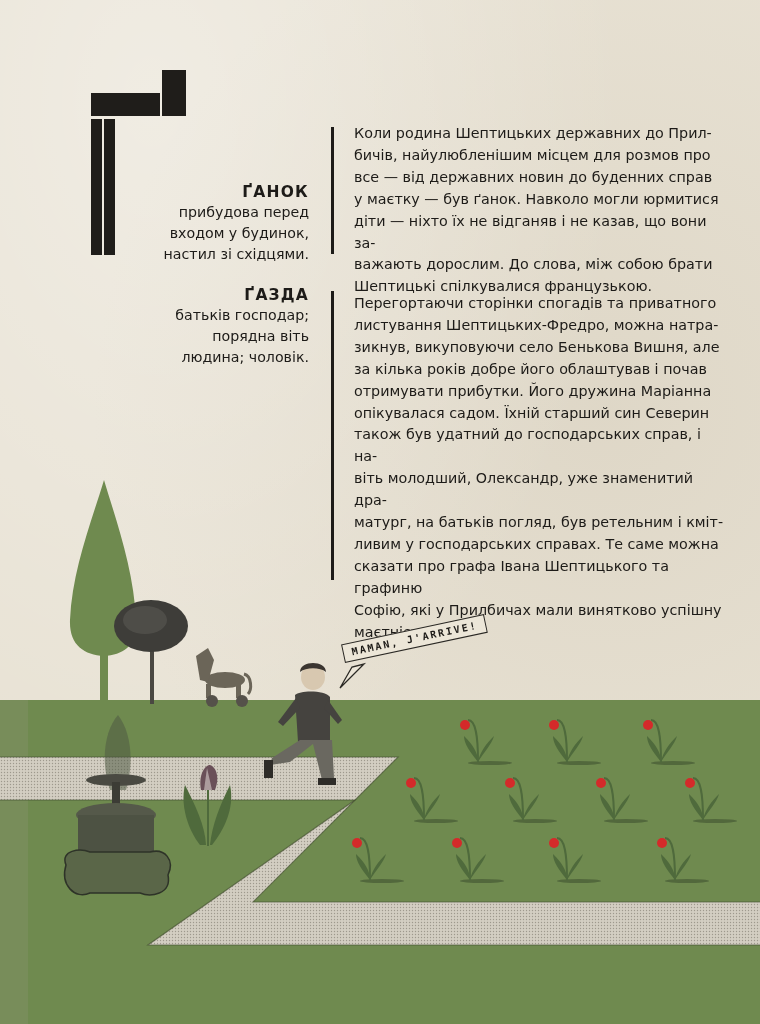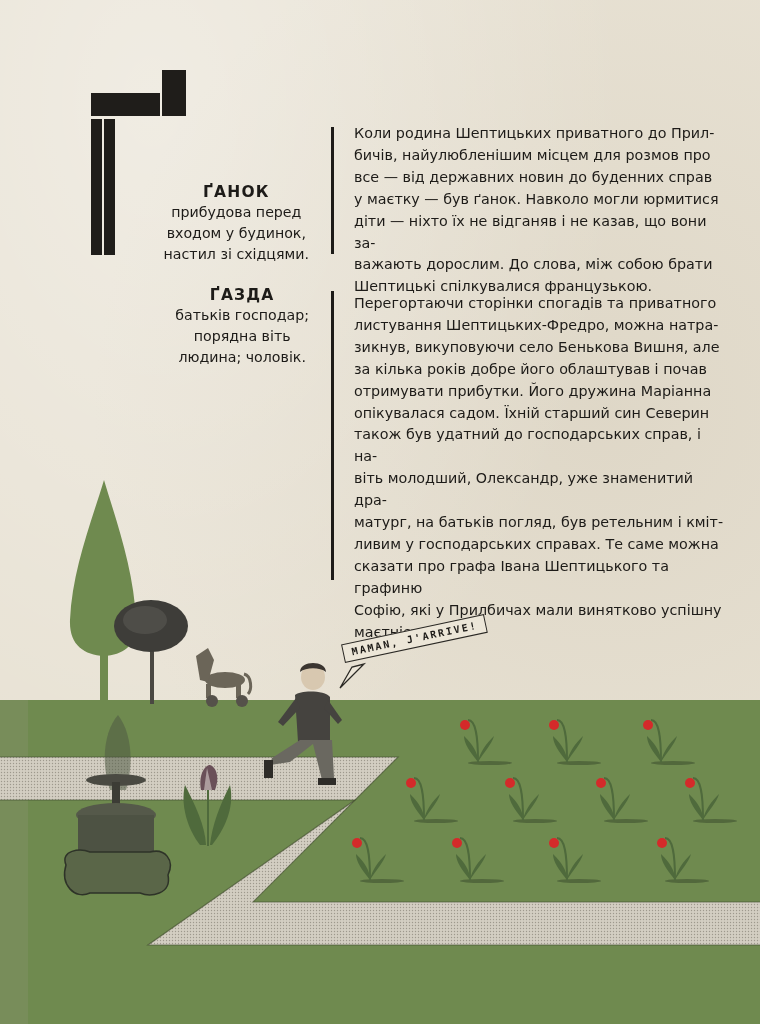--- a/index.html
+++ b/index.html
@@ -10,21 +10,21 @@
     color: #1d1b18;
   }
   .page {
     position: absolute; left: 0; top: 0; width: 760px; height: 1024px;
     background:
       radial-gradient(ellipse at 20% 10%, rgba(255,255,255,0.35), rgba(255,255,255,0) 55%),
       radial-gradient(ellipse at 80% 40%, rgba(205,195,175,0.35), rgba(205,195,175,0) 60%),
       #e8e2d4;
   }
   .letter-block { position: absolute; background: #1f1d1a; }
-  .gloss { position: absolute; right: 451px; text-align: center; }
+  .gloss { position: absolute; right: 451px; text-align: right; }
   .gloss .term { font-weight: bold; font-size: 15.5px; letter-spacing: 1.2px; line-height: 20px; }
   .gloss .def { font-size: 14.2px; line-height: 21px; }
   .rule { position: absolute; left: 331px; width: 3px; background: #1d1b18; }
   .body-text { position: absolute; left: 354px; width: 372px; font-size: 14.3px; line-height: 21.9px; }
   .body-text p { margin: 0; }
   .illus { position: absolute; left: 0; top: 0; width: 760px; height: 1024px; }
   .bubble {
     position: absolute; left: 345px; top: 644px; transform: rotate(-12deg);
     transform-origin: left bottom;
     font-family: "DejaVu Sans Mono", "Liberation Mono", monospace;
@@ -56,21 +56,21 @@
     <div class="term">ҐАЗДА</div>
     <div class="def">батьків господар;</div>
     <div class="def">порядна віть</div>
     <div class="def">людина; чоловік.</div>
   </div>
 
   <div class="rule" style="top:127px; height:127px;"></div>
   <div class="rule" style="top:291px; height:289px;"></div>
 
   <div class="body-text" style="top:123px;">
-    <p>Коли родина Шептицьких приватного до Прил-</p>
+    <p>Коли родина Шептицьких державних до Прил-</p>
     <p>бичів, найулюбленішим місцем для розмов про</p>
     <p>все — від державних новин до буденних справ</p>
     <p>у маєтку — був ґанок. Навколо могли юрмитися</p>
     <p>діти — ніхто їх не відганяв і не казав, що вони за-</p>
     <p>важають дорослим. До слова, між собою брати</p>
     <p>Шептицькі спілкувалися французькою.</p>
   </div>
 
   <div class="body-text" style="top:293px;">
     <p>Перегортаючи сторінки спогадів та приватного</p>

